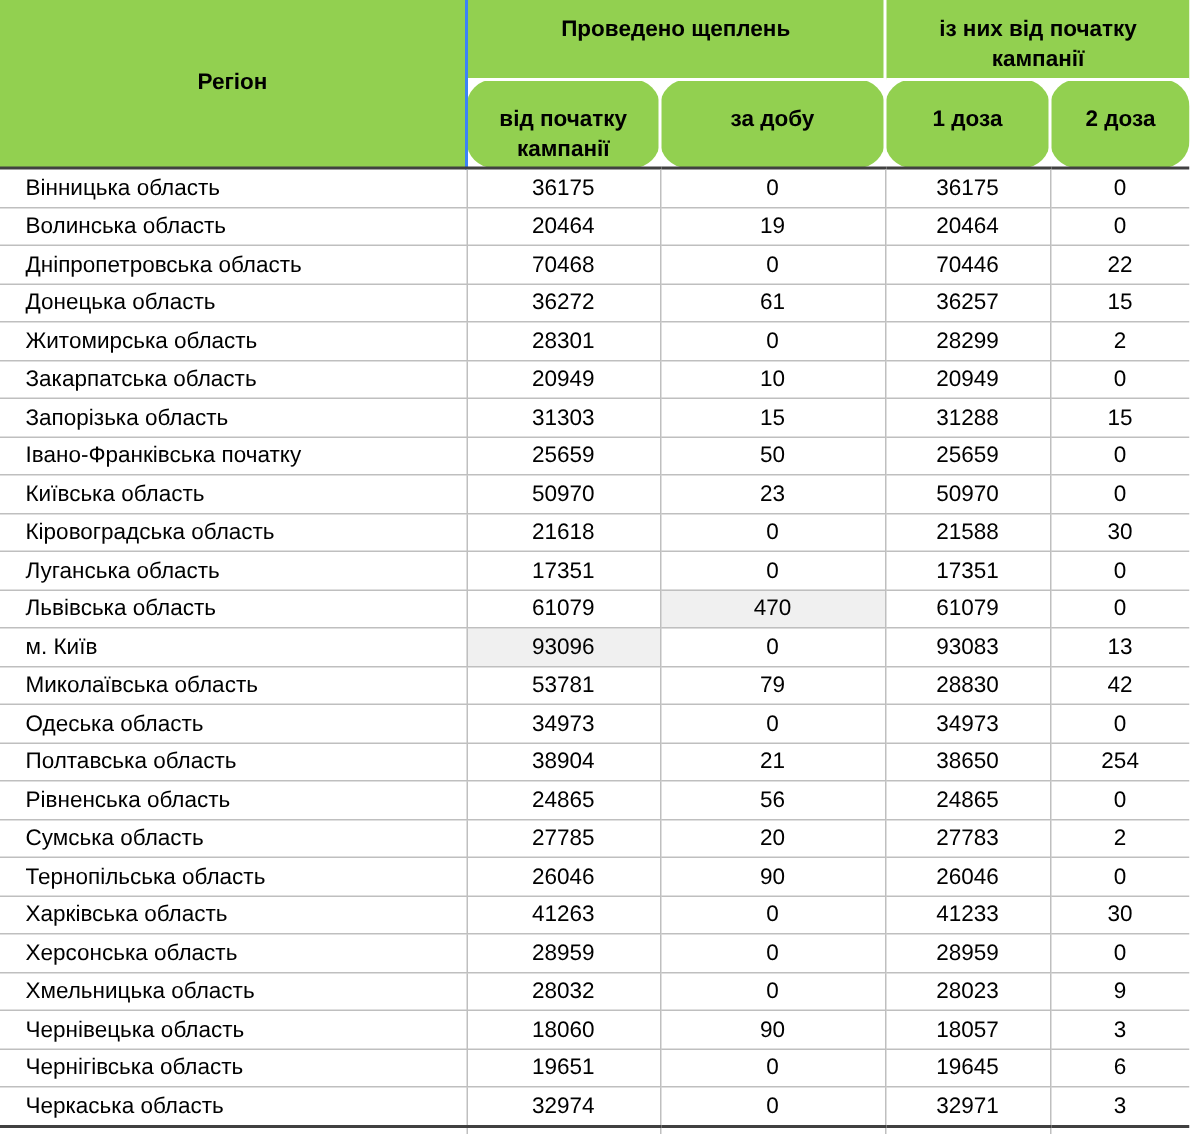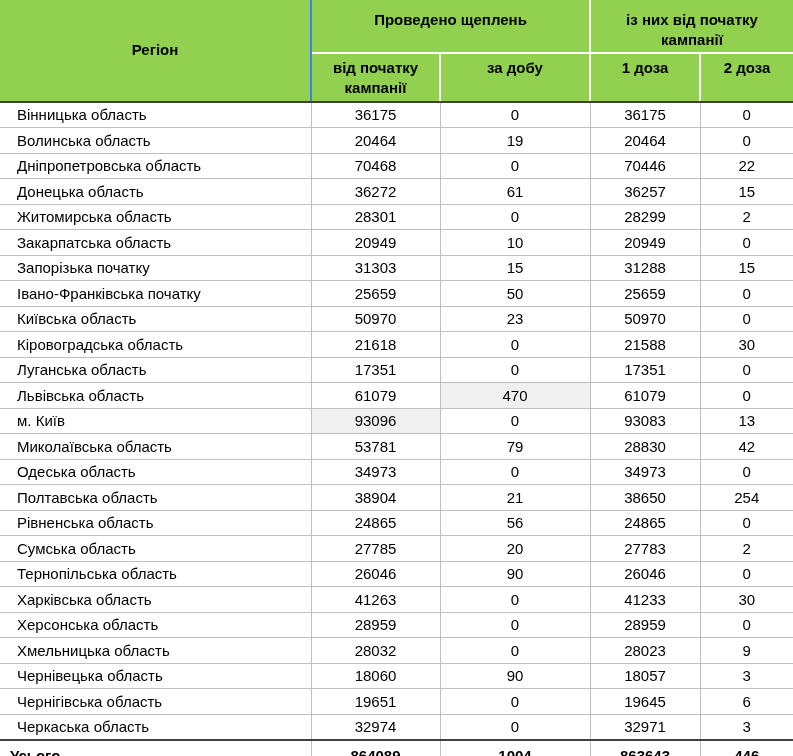--- a/index.html
+++ b/index.html
@@ -35,24 +35,25 @@
   th.h-group{
     vertical-align:top;
     padding-top:10px;
     border-bottom:2px solid #ffffff;
     border-left:2px solid #ffffff;
     border-right:2px solid #ffffff;
   }
   th.h-group-last{border-right:none;padding-left:20px;padding-right:20px;}
   thead tr.h-sub th{
     vertical-align:top;
-    padding-top:4px;
+    padding-top:16px;
     border-left:2px solid #ffffff;
     border-right:2px solid #ffffff;
     border-bottom:2px solid var(--c-border-dark);
+    border-radius:18px;
   }
   thead tr.h-sub th.h-sub-last{border-right:none;margin-top:44px;}
   tr.h-top{height:42px;}
   tr.h-sub{height:49px;}
   
   tbody td{
     height:24.5px;
     font-size:15px;
     border:1px solid var(--c-border-light);
     padding:0;
@@ -144,21 +145,21 @@
     <td class="num">2</td>
   </tr>
       <tr>
     <td>Закарпатська область</td>
     <td class="num">20949</td>
     <td class="num">10</td>
     <td class="num">20949</td>
     <td class="num">0</td>
   </tr>
       <tr>
-    <td>Запорізька початку</td>
+    <td>Запорізька область</td>
     <td class="num">31303</td>
     <td class="num">15</td>
     <td class="num">31288</td>
     <td class="num">15</td>
   </tr>
       <tr>
     <td>Івано-Франківська початку</td>
     <td class="num">25659</td>
     <td class="num">50</td>
     <td class="num">25659</td>

